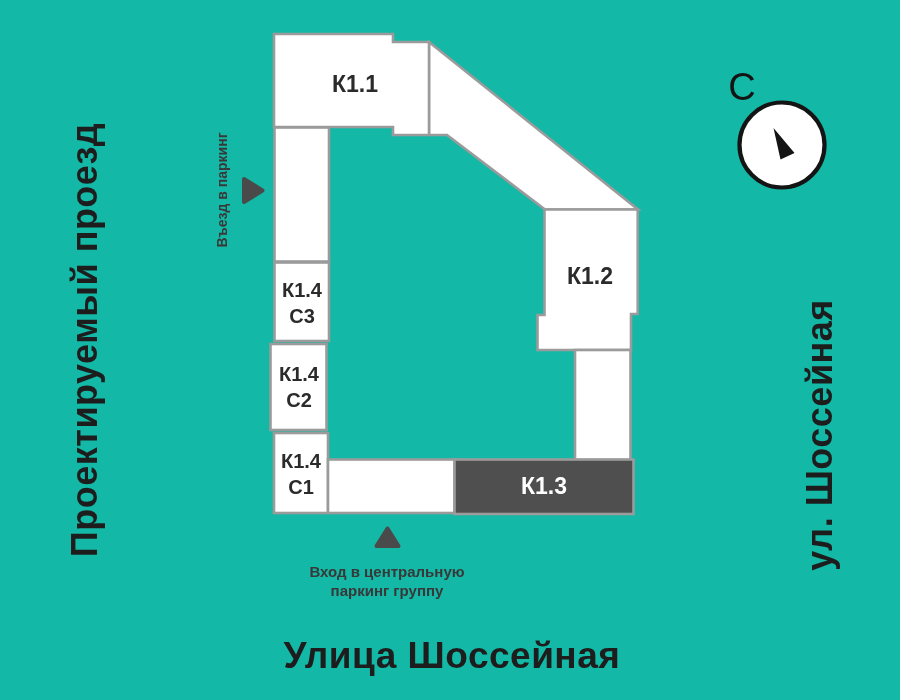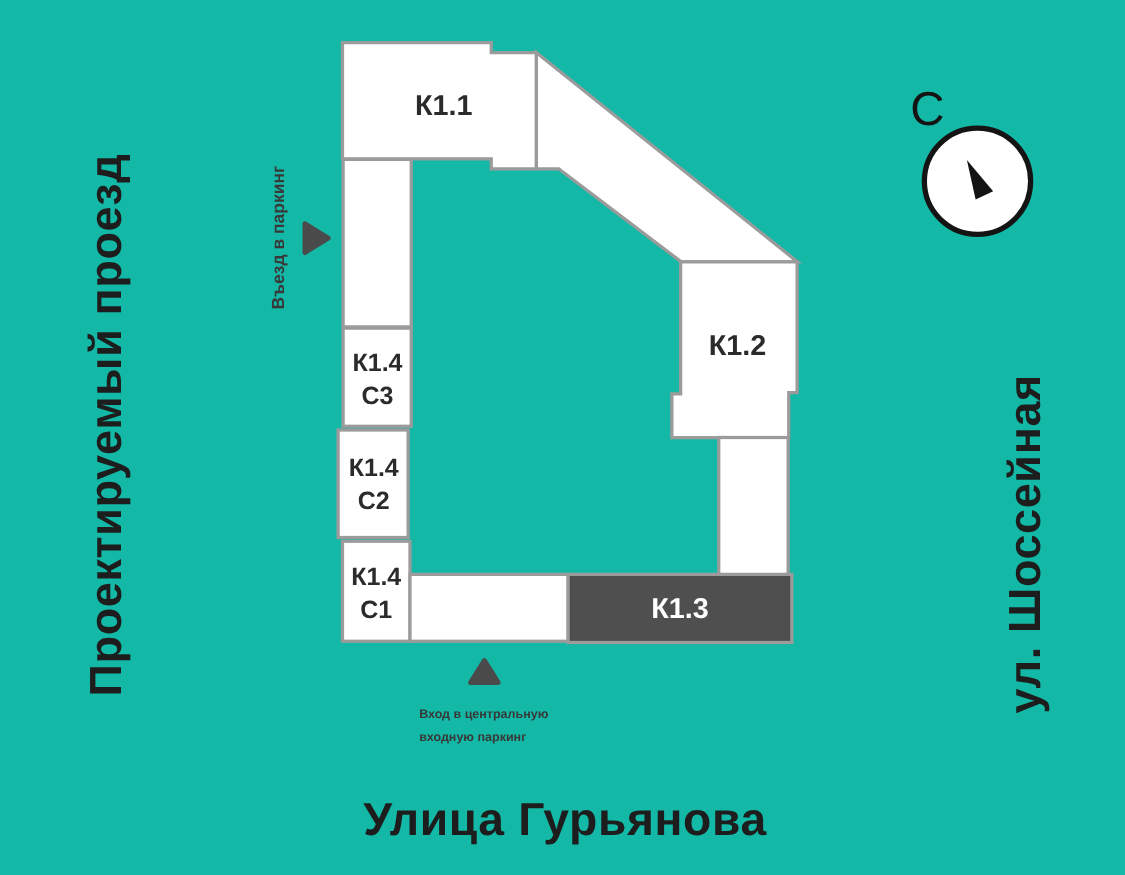--- a/index.html
+++ b/index.html
@@ -35,22 +35,22 @@
   .street-left  { left:85px;  top:340px; font-size:36px;
                   transform:translate(-50%,-50%) rotate(-90deg); }
   .street-right { left:820px; top:435px; font-size:36px;
                   transform:translate(-50%,-50%) rotate(-90deg); }
   .street-bottom{ left:452px; top:656px; font-size:37px;
                   transform:translate(-50%,-50%); }
 
   .annot { position:absolute; color:#383838; font-weight:bold; white-space:nowrap; }
   .annot-parking { left:222px; top:190px; font-size:14px;
                    transform:translate(-50%,-50%) rotate(-90deg); }
-  .annot-entrance { left:387px; top:581px; font-size:10px; line-height:19px;
-                    text-align:left; transform:translate(-50%,-50%); }
+  .annot-entrance { left:387px; top:581px; font-size:15px; line-height:19px;
+                    text-align:center; transform:translate(-50%,-50%); }
 </style>
 </head>
 <body>
 
 <div class="stage">
 
   <svg class="plan-svg" width="900" height="700" viewBox="0 0 900 700">
 
     <polygon class="outline" points="429,42 638,209.5 545,209.5 447,135 429,135"></polygon>
 
@@ -91,22 +91,22 @@
 
     <g>
       <circle class="compass-ring" cx="782" cy="145" r="42.5"></circle>
       <polygon class="compass-needle" points="773.5,128 794.5,153 780.5,159.5"></polygon>
       <text class="compass-n" x="742" y="100">С</text>
     </g>
   </svg>
 
   <div class="street street-left">Проектируемый проезд</div>
   <div class="street street-right">ул. Шоссейная</div>
-  <div class="street street-bottom">Улица Гурьянова</div>
+  <div class="street street-bottom">Улица Шоссейная</div>
 
   <div class="annot annot-parking">Въезд в паркинг</div>
 
   <div class="annot annot-entrance">
     <div>Вход в центральную</div>
-    <div>входную паркинг</div>
+    <div>паркинг группу</div>
   </div>
 
 </div>
 
 </body></html>

